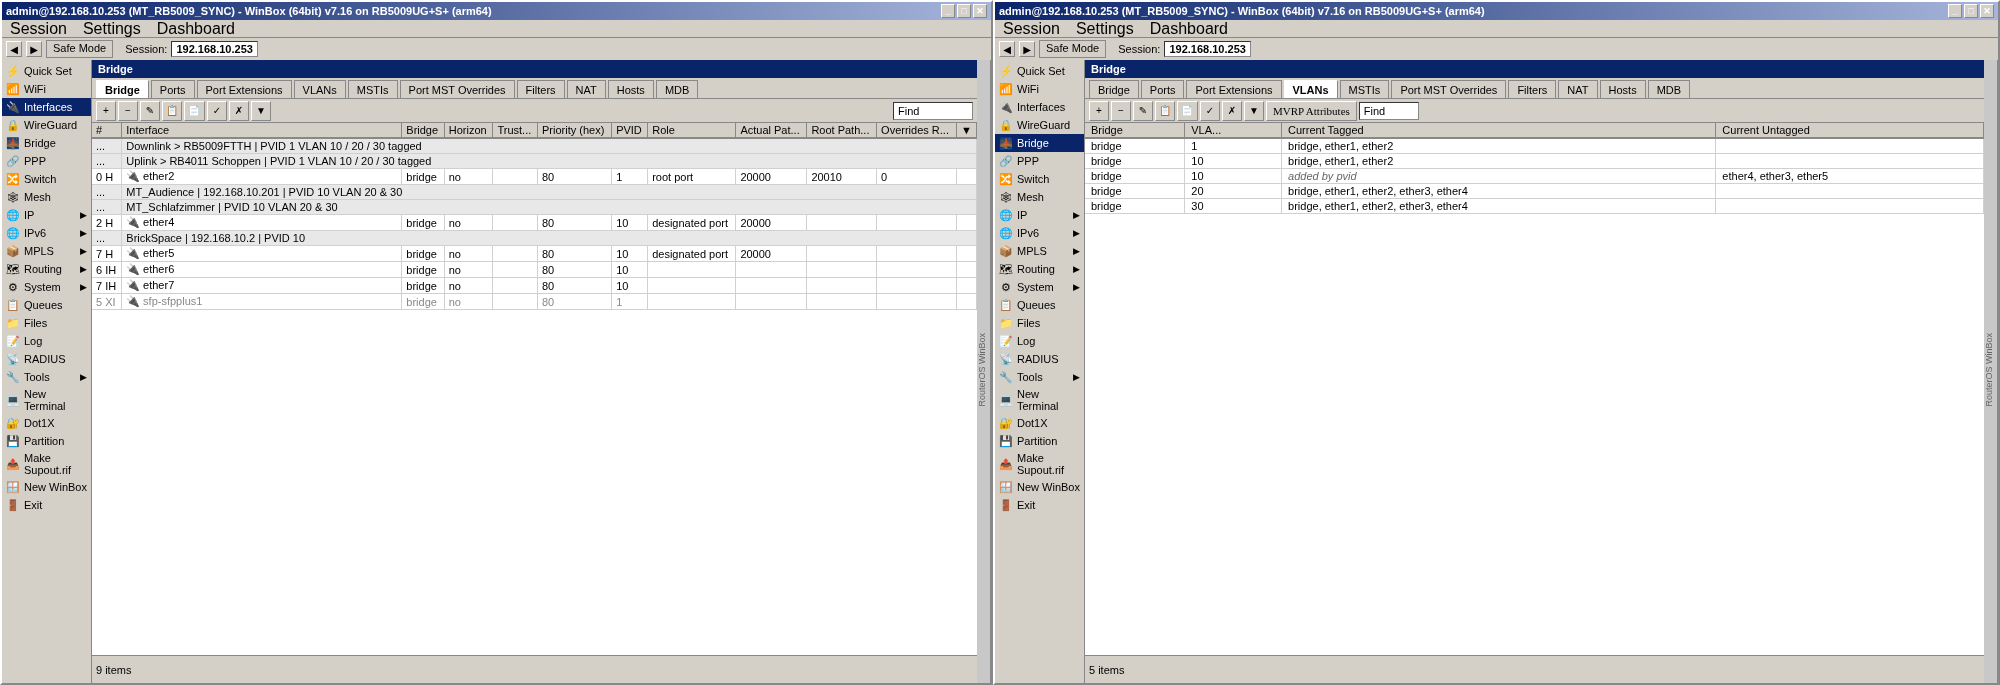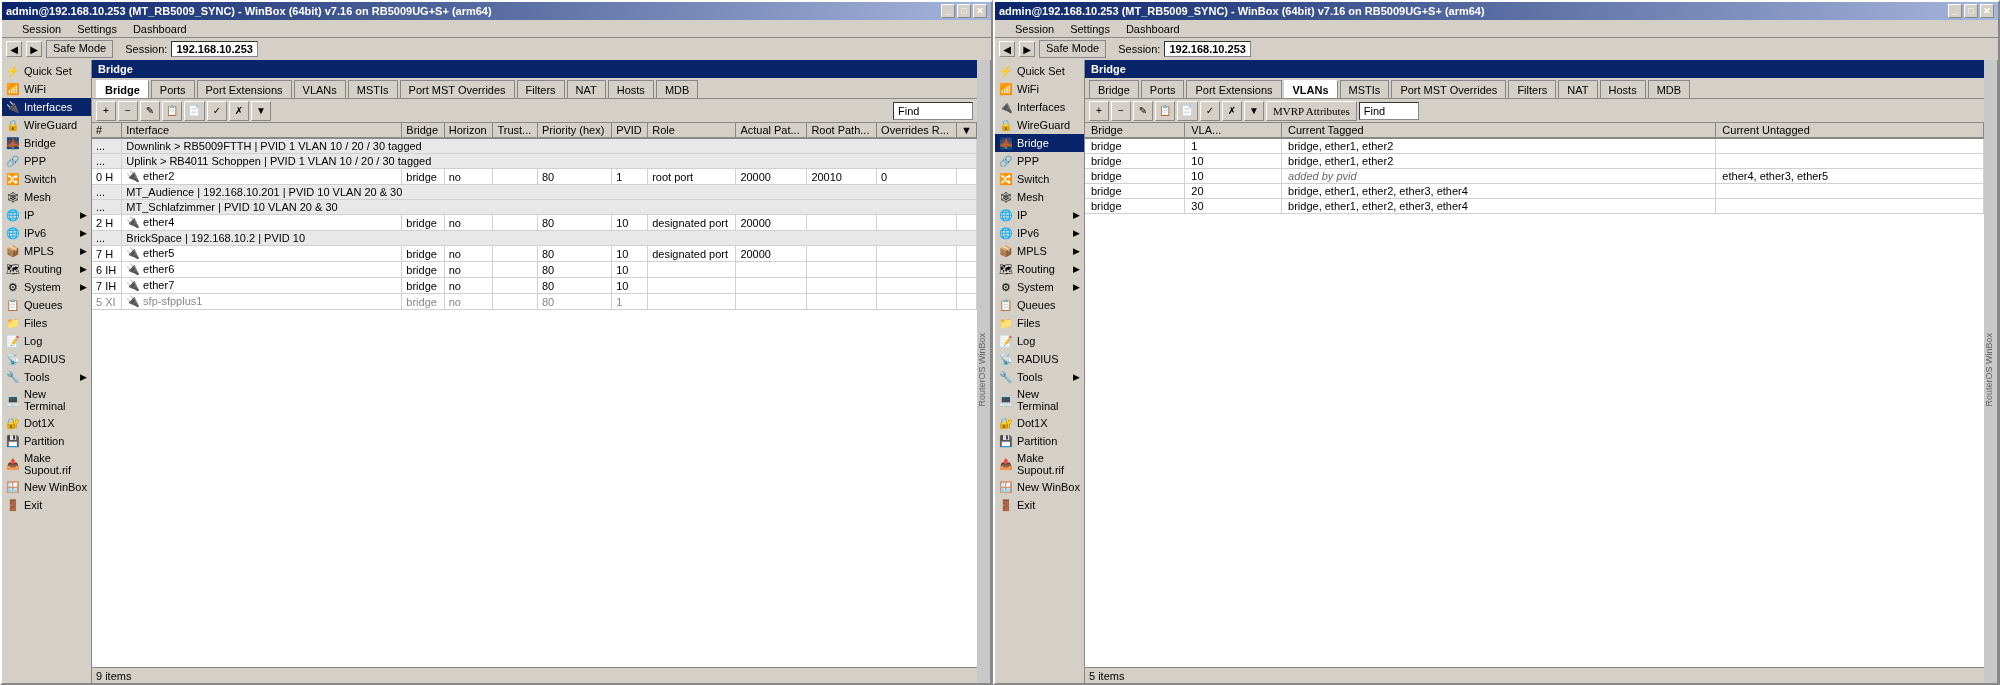--- a/index.html
+++ b/index.html
@@ -9,21 +9,21 @@
     .window-panel { display: flex; flex-direction: column; background: #d4d0c8; border: 2px solid #888; border-top-color: #fff; border-left-color: #fff; }
     .window-panel.left { width: 993px; flex-shrink: 0; }
     .window-panel.right { width: 1007px; flex-shrink: 0; }
 
     
     .title-bar { background: linear-gradient(to right, #0a246a, #a6b5db); color: #fff; padding: 2px 4px; font-size: 11px; font-weight: bold; display: flex; align-items: center; justify-content: space-between; height: 18px; }
     .title-bar-buttons { display: flex; gap: 2px; }
     .title-bar-btn { width: 14px; height: 14px; background: #d4d0c8; border: 1px solid #888; border-top-color: #fff; border-left-color: #fff; font-size: 9px; display: flex; align-items: center; justify-content: center; cursor: pointer; }
 
     
-    .menu-bar { background: #d4d0c8; padding: 1px 16px; font-size: 11px; display: flex; gap: 8px; border-bottom: 1px solid #888; height: 18px; align-items: center; }
+    .menu-bar { background: #d4d0c8; padding: 1px 4px; font-size: 16px; display: flex; gap: 8px; border-bottom: 1px solid #888; height: 18px; align-items: center; }
     .menu-item { cursor: pointer; padding: 1px 4px; }
 
     
     .toolbar-row { display: flex; align-items: center; padding: 2px 4px; gap: 4px; background: #d4d0c8; height: 22px; }
     .toolbar-btn { width: 16px; height: 16px; background: #d4d0c8; border: 1px solid #888; border-top-color: #fff; border-left-color: #fff; display: flex; align-items: center; justify-content: center; font-size: 10px; cursor: pointer; }
     .session-value { font-size: 11px; font-weight: bold; color: #000; border: 1px inset #888; background: #fff; padding: 1px 4px; }
     .safe-mode-btn { background: #d4d0c8; border: 1px solid #888; font-size: 11px; padding: 1px 6px; cursor: pointer; height: 18px; }
 
     
     .sidebar { width: 90px; background: #d4d0c8; border-right: 1px solid #888; display: flex; flex-direction: column; overflow-y: auto; padding: 2px 0; flex-shrink: 0; }
@@ -49,21 +49,21 @@
     .action-btn { height: 20px; min-width: 20px; background: #d4d0c8; border: 1px solid #888; border-top-color: #fff; border-left-color: #fff; display: flex; align-items: center; justify-content: center; cursor: pointer; font-size: 10px; padding: 0 3px; }
     .search-box { margin-left: auto; height: 18px; border: 1px inset #888; background: #fff; padding: 1px 4px; font-size: 11px; width: 80px; }
 
     
     .table-container { flex: 1; overflow: auto; background: #fff; }
     table { width: 100%; border-collapse: collapse; font-size: 11px; }
     table thead tr { background: #d4d0c8; }
     table th { text-align: left; padding: 1px 4px; border-right: 1px solid #888; border-bottom: 2px solid #888; font-weight: normal; white-space: nowrap; cursor: pointer; }
     table td { padding: 1px 4px; border-right: 1px solid #d0d0d0; border-bottom: 1px solid #d0d0d0; white-space: nowrap; }
     .row-grey td { color: #888; }
-    .status-bar { padding: 2px 4px; font-size: 11px; background: #d4d0c8; border-top: 1px solid #888; height: 16px; display: flex; align-items: center; }
+    .status-bar { padding: 2px 4px; font-size: 11px; background: #d4d0c8; border-top: 1px solid #888; height: 28px; display: flex; align-items: center; }
 
     
     .vlan-table { width: 100%; border-collapse: collapse; font-size: 11px; }
     .vlan-table th { background: #d4d0c8; text-align: left; padding: 1px 6px; border-right: 1px solid #888; border-bottom: 2px solid #888; font-weight: normal; }
     .vlan-table td { padding: 1px 6px; border-right: 1px solid #d0d0d0; border-bottom: 1px solid #d0d0d0; }
     .italics { font-style: italic; color: #666; }
     .mvrp-btn { font-size: 11px; background: #d4d0c8; border: 1px solid #888; border-top-color: #fff; border-left-color: #fff; padding: 1px 6px; cursor: pointer; height: 20px; display: flex; align-items: center; font-family: Liberation Serif, serif; }
     .search-right { height: 18px; border: 1px inset #888; background: #fff; padding: 1px 4px; font-size: 11px; width: 60px; }
 
     .dos-sidebar { width: 14px; background: #c8c8c8; border-right: 1px solid #888; display: flex; flex-direction: column; align-items: center; justify-content: flex-end; writing-mode: vertical-rl; text-orientation: mixed; font-size: 10px; color: #555; padding-bottom: 4px; }

